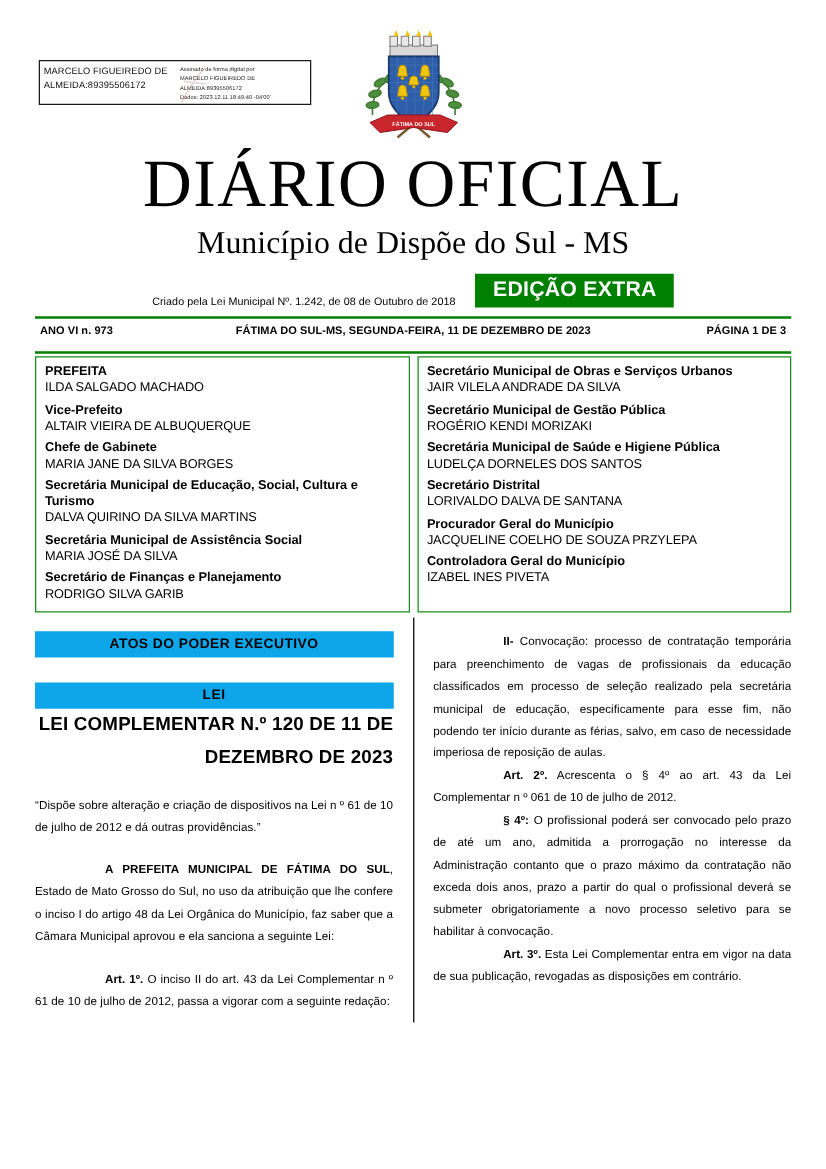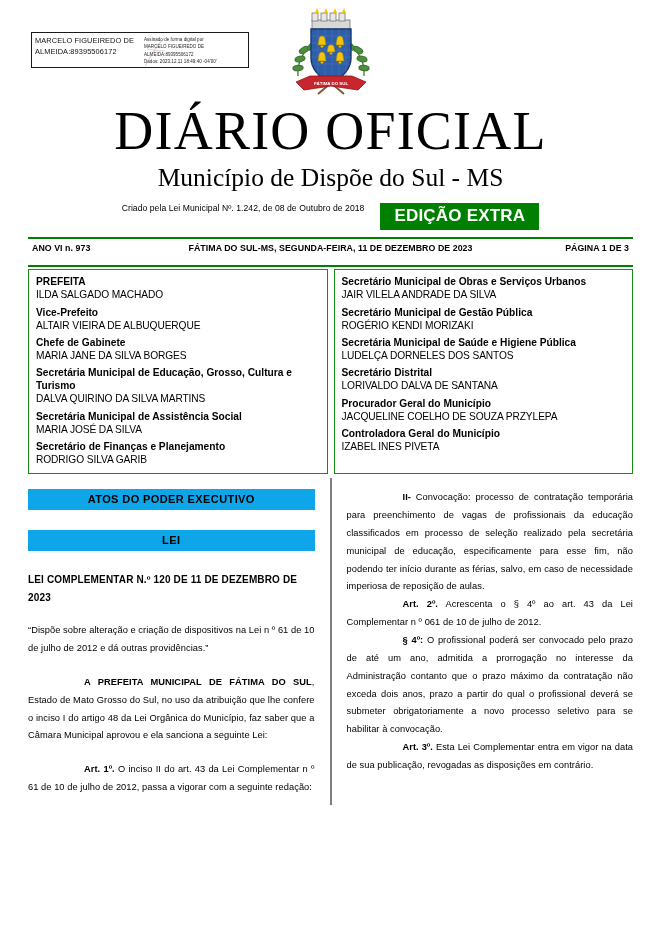--- a/index.html
+++ b/index.html
@@ -7,21 +7,21 @@
     margin: 0; padding: 0;
     width: 661px; height: 935px;
     background: #ffffff;
   }
   body {
     font-family: "Liberation Sans", sans-serif;
     color: #000000;
     position: relative;
     overflow: hidden;
   }
-  .page { position: relative; width: 661px; height: 747px; padding: 0 28px; }
+  .page { position: relative; width: 661px; height: 747px; padding: 16px 28px; }
 
   
   .top-band { position: relative; height: 108px; }
   .sig-box {
     position: absolute; left: 3px; top: 32px;
     width: 218px; height: 36px;
     border: 1px solid #1a1a1a;
     display: flex; align-items: stretch;
     background: #fff;
     overflow: hidden;
@@ -50,21 +50,21 @@
     font-size: 54px; line-height: 1.02;
     letter-spacing: 1.2px; font-weight: normal;
     margin: 0;
   }
   .do-sub {
     font-family: "Liberation Serif", serif;
     font-size: 25.5px; line-height: 1.15;
     margin: 4px 0 0 0; font-weight: normal;
   }
   .creation-row {
-    display: flex; align-items: flex-start; justify-content: center;
+    display: flex; align-items: flex-end; justify-content: center;
     gap: 16px; margin-top: 11px; padding: 0 6px;
   }
   .creation-text { font-size: 8.6px; letter-spacing: .05px; }
   .edicao-extra {
     background: #008000; color: #ffffff;
     font-size: 17px; font-weight: bold;
     padding: 3px 14px 4px 14px; letter-spacing: .2px;
     white-space: nowrap;
   }
 
@@ -108,23 +108,23 @@
 
   .banner {
     background: #0ea5e9; color: #000000;
     text-align: center; font-weight: bold;
     font-size: 11px; letter-spacing: .4px;
     padding: 4px 0 5px 0;
   }
   .banner.lei { margin-top: 20px; font-size: 11px; }
 
   .law-title {
-    text-align: left; font-weight: bold;
-    font-size: 10px; line-height: 1.75;
-    margin-top: 20px; letter-spacing: .15px;
+    text-align: right; font-weight: bold;
+    font-size: 15px; line-height: 1.75;
+    letter-spacing: .15px;
   }
 
   p.body {
     font-size: 9.3px; line-height: 1.92;
     text-align: justify; text-justify: inter-word;
     margin: 0 0 0 0; letter-spacing: .05px;
   }
   p.gap { margin-top: 16px; }
   .indent { display: inline-block; width: 56px; }
   .b { font-weight: bold; }
@@ -237,21 +237,21 @@
   <div class="rule-green"></div>
 
   <div class="officials">
     <div class="officials-col">
       <div class="off-role">PREFEITA</div>
       <div class="off-name">ILDA SALGADO MACHADO</div>
       <div class="off-role">Vice-Prefeito</div>
       <div class="off-name">ALTAIR VIEIRA DE ALBUQUERQUE</div>
       <div class="off-role">Chefe de Gabinete</div>
       <div class="off-name">MARIA JANE DA SILVA BORGES</div>
-      <div class="off-role">Secretária Municipal de Educação, Grosso, Cultura e Turismo</div>
+      <div class="off-role">Secretária Municipal de Educação, Social, Cultura e Turismo</div>
       <div class="off-name">DALVA QUIRINO DA SILVA MARTINS</div>
       <div class="off-role">Secretária Municipal de Assistência Social</div>
       <div class="off-name">MARIA JOSÉ DA SILVA</div>
       <div class="off-role">Secretário de Finanças e Planejamento</div>
       <div class="off-name">RODRIGO SILVA GARIB</div>
     </div>
     <div class="officials-col">
       <div class="off-role">Secretário Municipal de Obras e Serviços Urbanos</div>
       <div class="off-name">JAIR VILELA ANDRADE DA SILVA</div>
       <div class="off-role">Secretário Municipal de Gestão Pública</div>

